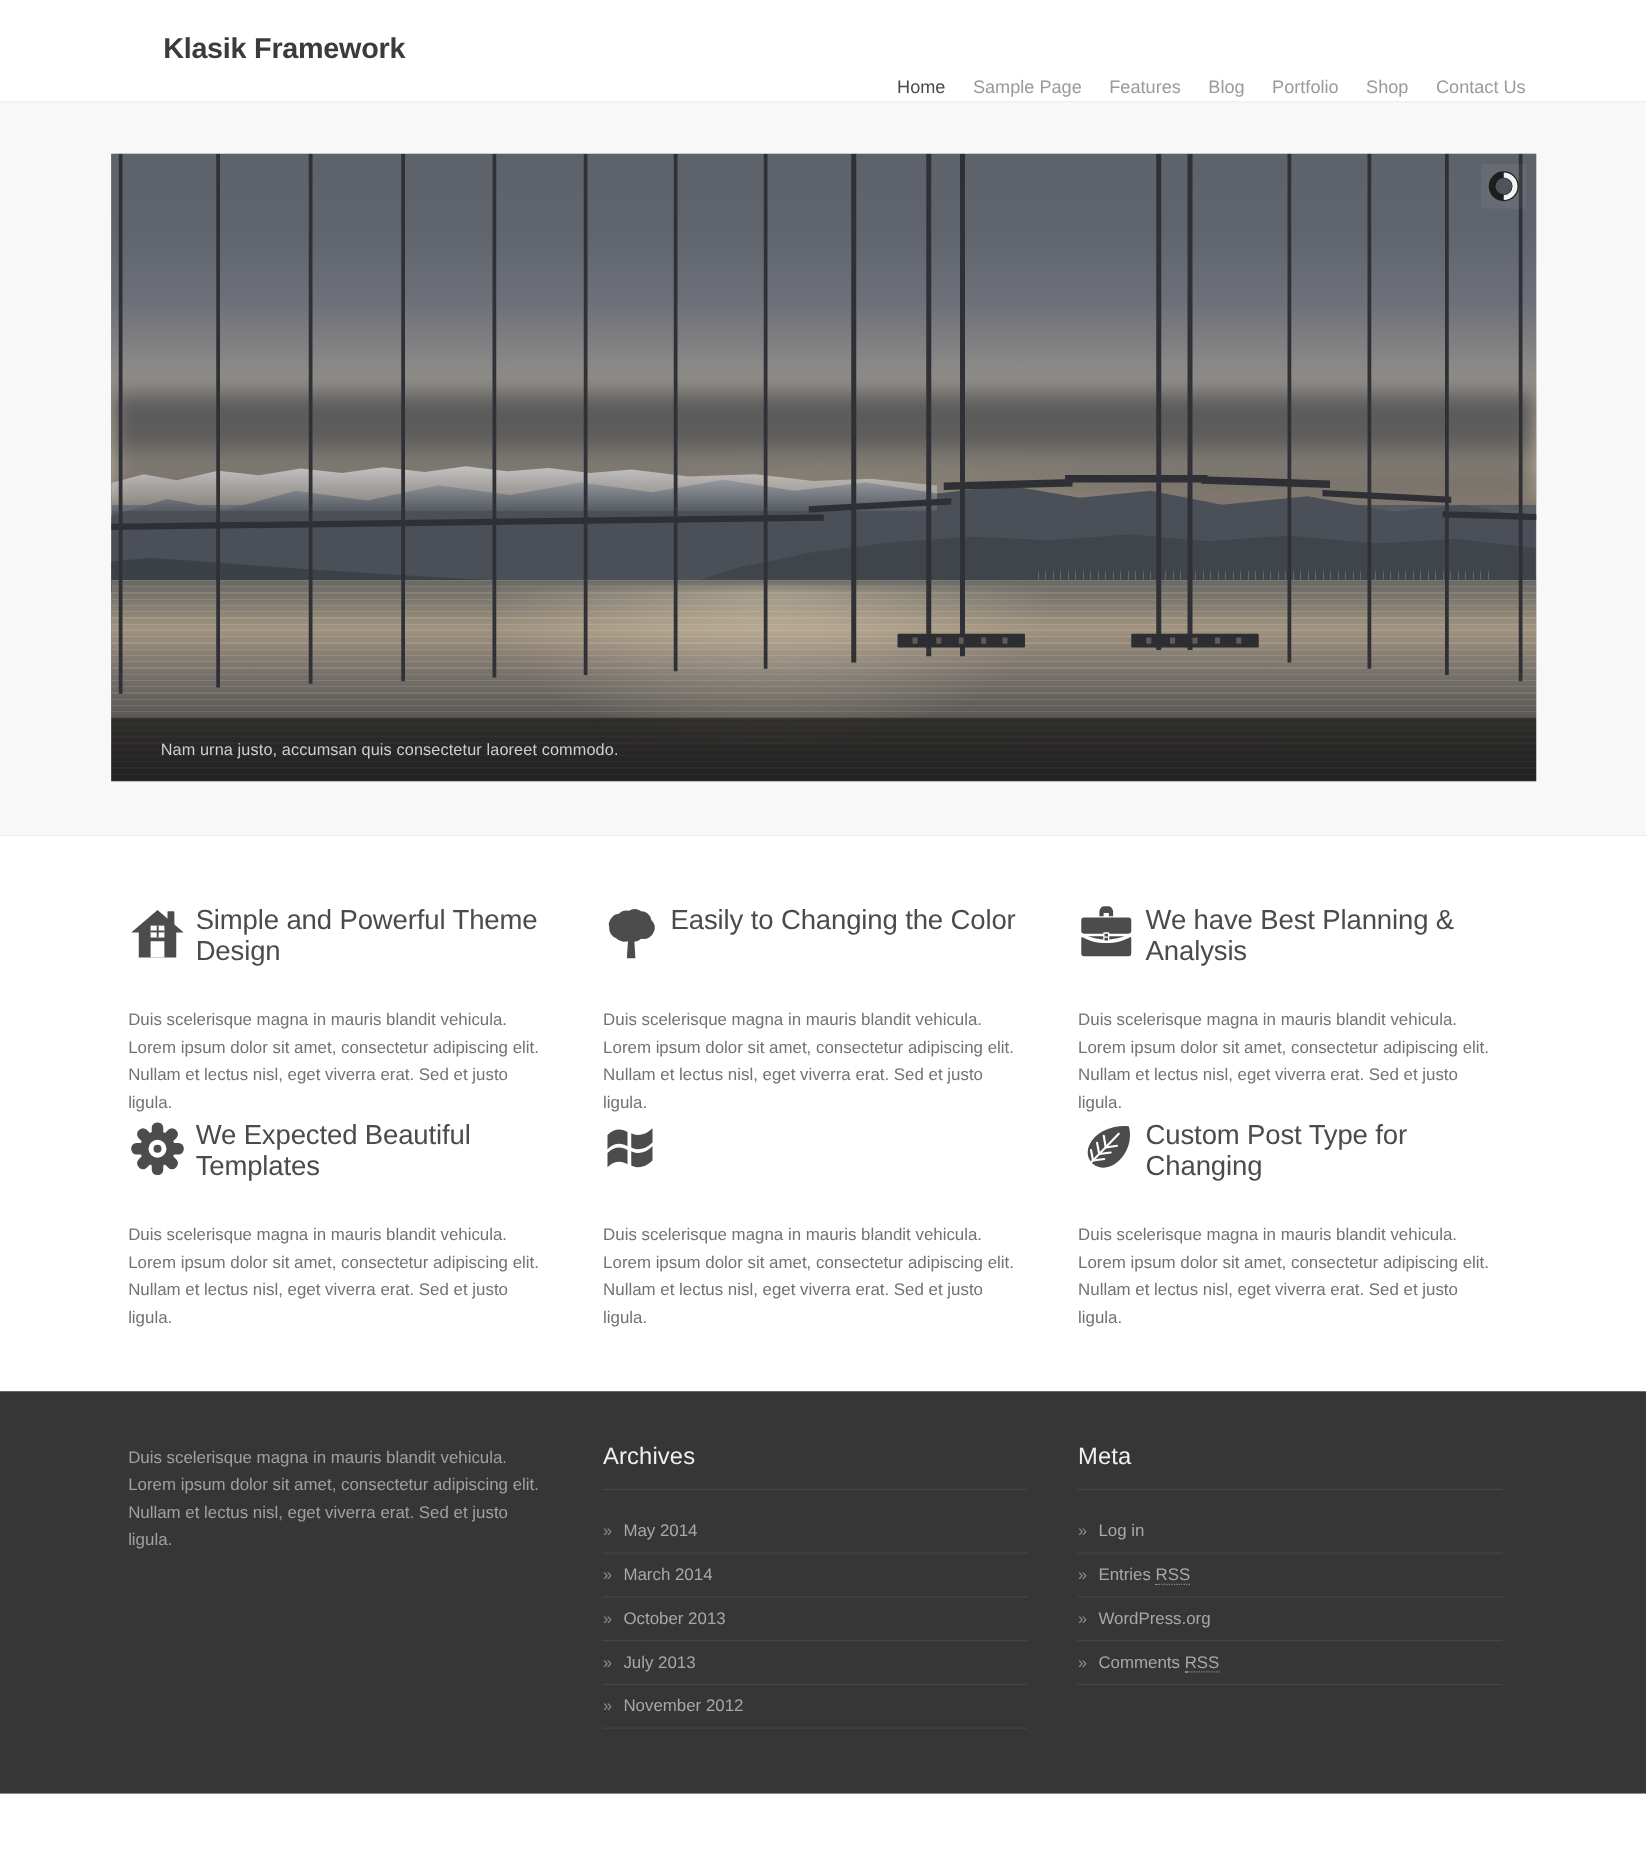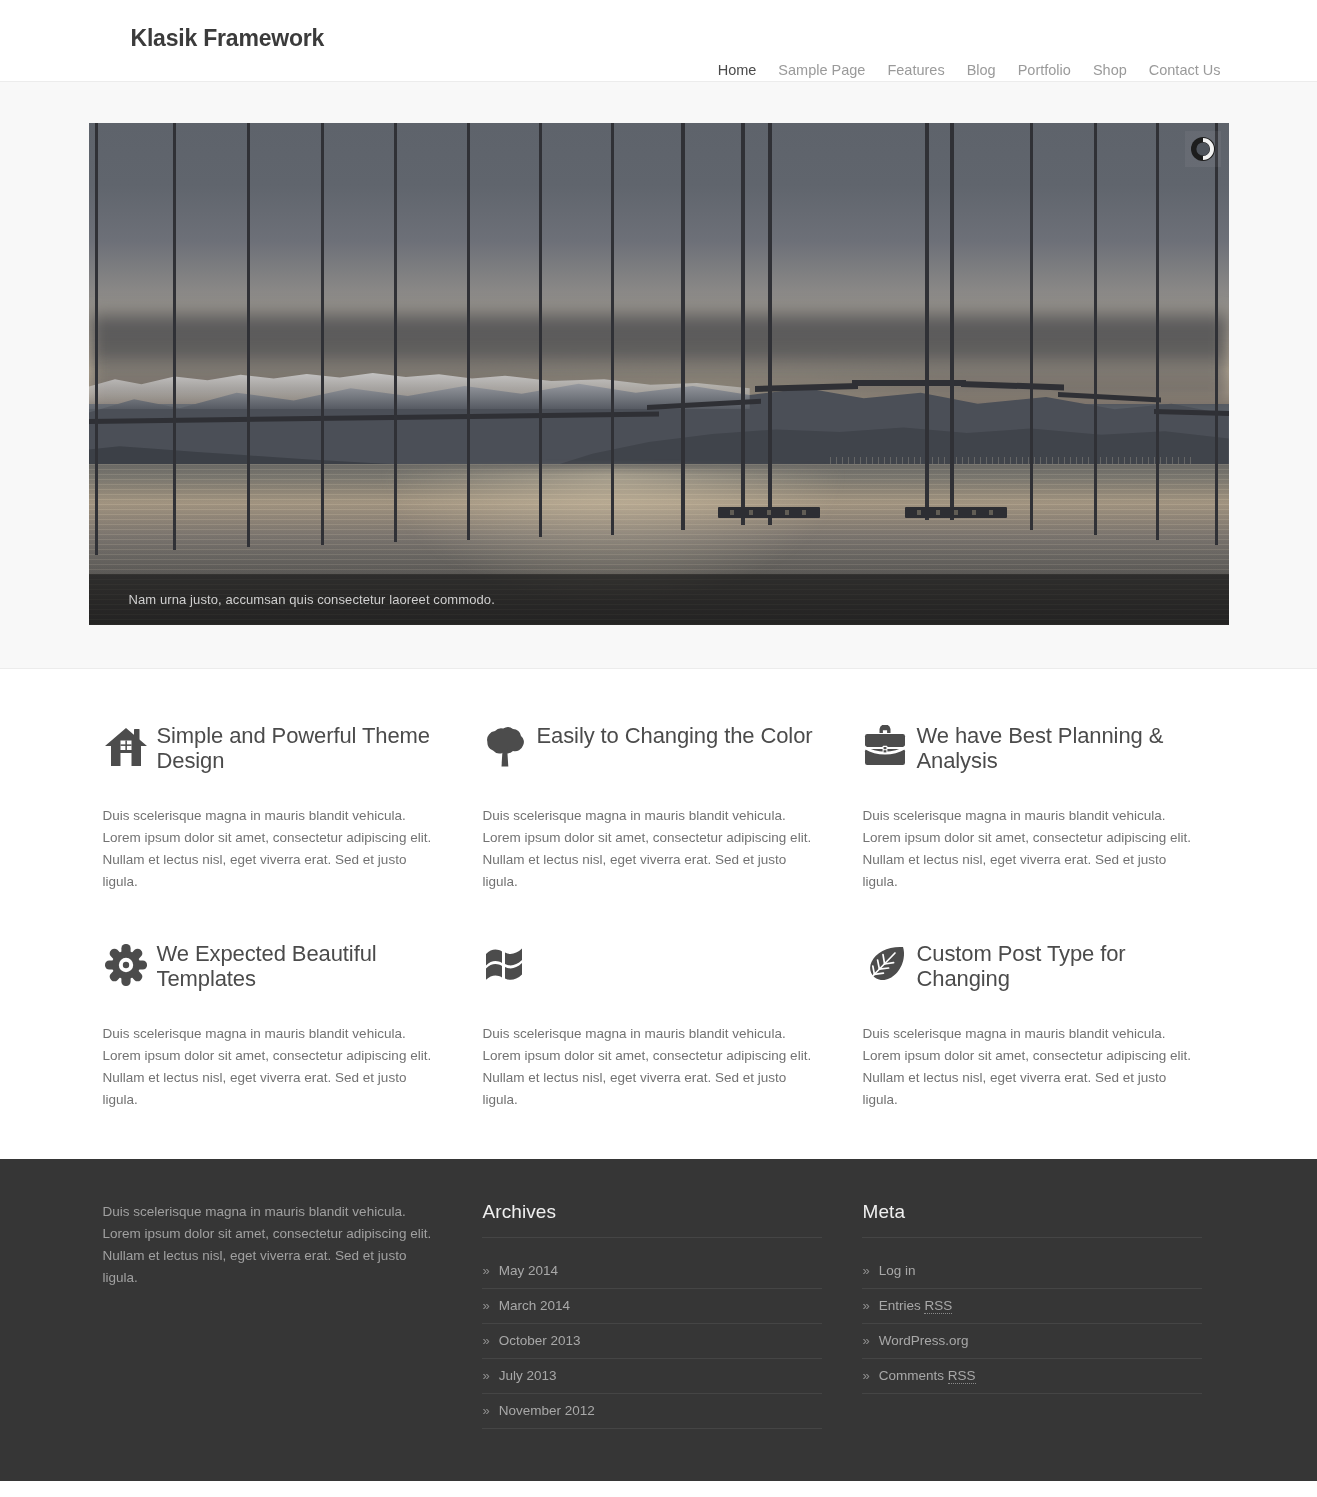--- a/index.html
+++ b/index.html
@@ -212,21 +212,21 @@
   .features-section {
     width: 100%;
     background: #ffffff;
     padding: 52px 0 48px 0;
   }
   .container {
     width: 1140px;
     margin: 0 auto;
   }
   .feature-row { display: flex; }
-  .feature-row + .feature-row { margin-top: 46px; }
+  .feature-row + .feature-row { }
   .feature-col {
     width: 33.3333%;
     padding: 0 26px 0 14px;
   }
   .feature-head {
     display: flex;
     align-items: flex-start;
     min-height: 60px;
   }
   .feature-icon {

